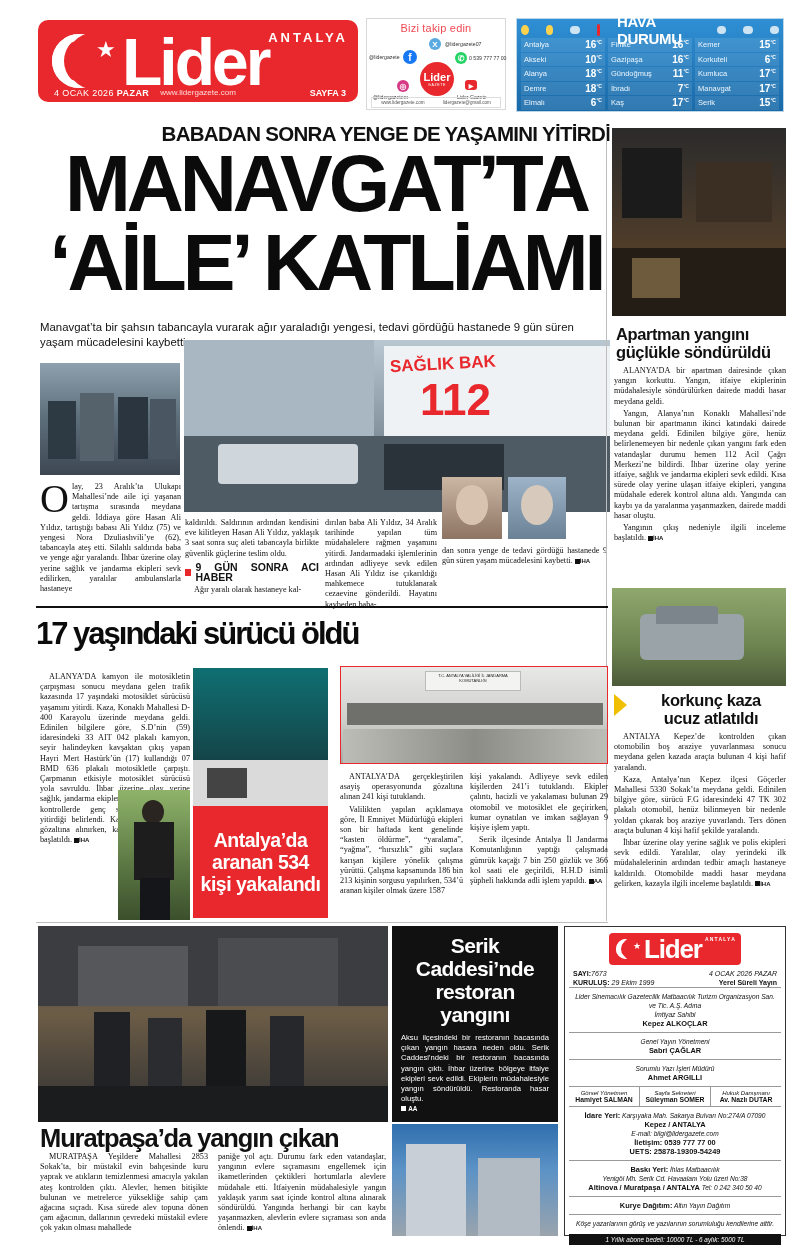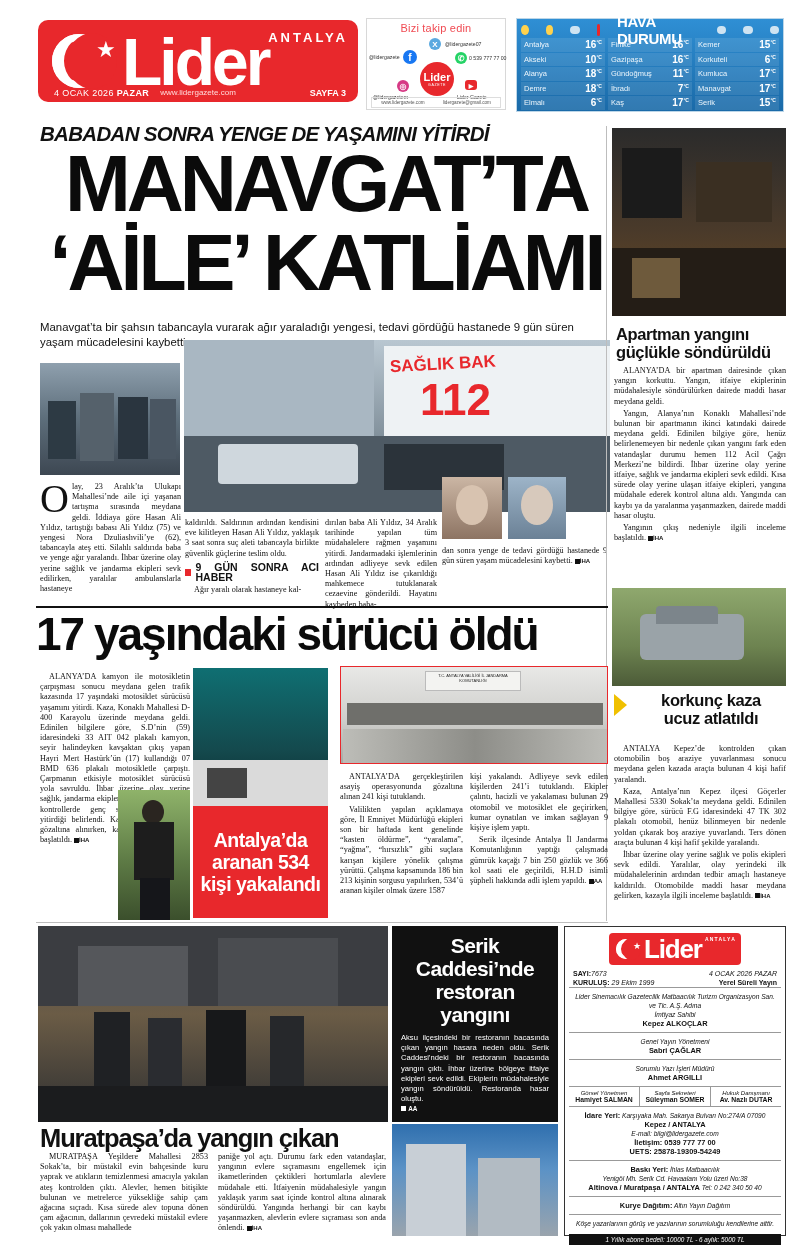--- a/index.html
+++ b/index.html
@@ -110,23 +110,23 @@
     display:flex; justify-content:space-between; align-items:center;
     background:rgba(255,255,255,.10); padding:0 3px; height:13.5px;
     font-family:"Liberation Sans",sans-serif;
   }
   .wrow .c{ font-size:7.5px; color:#eaf4fb; }
   .wrow .v{ font-size:10px; font-weight:bold; color:#ffffff; }
   .wrow .v sup{ font-size:5px; }
 
   
   .kicker{
-    position:absolute; left:40px; top:122px; width:570px; text-align:left;
+    position:absolute; left:40px; top:122px; width:570px; text-align:right;
     font-family:"Liberation Sans",sans-serif; font-weight:bold;
-    font-size:20.5px; letter-spacing:-.7px; color:#111;font-style:italic;
+    font-size:20.5px; letter-spacing:-.7px; color:#111;
   }
   .headline{
     position:absolute; left:36px; top:144px; width:580px; text-align:center;
     font-family:"Liberation Sans",sans-serif; font-weight:bold; color:#0b0b0b;
     font-size:79px; line-height:79px; letter-spacing:-4px;
   }
   .headline .l2{ display:block; }
   .spot{
     position:absolute; left:40px; top:320px; width:565px;
     font-family:"Liberation Sans",sans-serif; font-size:11.4px; line-height:15px;
@@ -163,21 +163,21 @@
   .side-arrow{
     position:absolute; width:0;height:0;
     border-top:11px solid transparent; border-bottom:11px solid transparent;
     border-left:13px solid #f0c000;
   }
 
   
   .headline2{
     position:absolute; left:36px; top:612px; width:582px;
     font-family:"Liberation Sans",sans-serif; font-weight:bold; color:#0b0b0b;
-    font-size:46px; line-height:44px; letter-spacing:-2px; white-space:nowrap;
+    font-size:31px; line-height:44px; letter-spacing:-2px; white-space:nowrap;
   }
 
   
   .callout{
     position:absolute; left:193px; top:806px; width:135px; height:112px;
     background:#e8282c; color:#fff; display:flex; align-items:center; justify-content:center;
     text-align:center; font-family:"Liberation Sans",sans-serif; font-weight:bold;
     font-size:19.5px; line-height:22px; letter-spacing:-.5px; padding:2px;
   }
 
@@ -440,21 +440,21 @@
 
   <div class="ph" style="left:612px;top:588px;width:174px;height:98px;background:linear-gradient(180deg,#8fa86e 0%,#6d8350 60%,#4c5b38 100%);">
     <div style="position:absolute;left:28px;top:26px;width:104px;height:46px;background:#9aa3a8;border-radius:6px;"></div>
     <div style="position:absolute;left:44px;top:18px;width:62px;height:18px;background:#7c858b;border-radius:4px 4px 0 0;"></div>
   </div>
   <div class="side-arrow" style="left:614px;top:694px;"></div>
   <div class="side-head" style="left:636px;top:692px;width:150px;text-align:center;">
     <span>korkunç kaza</span><br>
     <span>ucuz atlatıldı</span>
   </div>
-  <div class="col" style="left:614px;top:732px;width:172px;margin-top:12px;">
+  <div class="col" style="left:614px;top:732px;width:172px;">
     <p>ANTALYA Kepez’de kontrolden çıkan otomobilin boş araziye yuvarlanması sonucu meydana gelen kazada araçta bulunan 4 kişi hafif yaralandı.</p>
     <p>Kaza, Antalya’nın Kepez ilçesi Göçerler Mahallesi 5330 Sokak’ta meydana geldi. Edinilen bilgiye göre, sürücü F.G idaresindeki 47 TK 302 plakalı otomobil, henüz bilinmeyen bir nedenle yoldan çıkarak boş araziye yuvarlandı. Ters dönen araçta bulunan 4 kişi hafif şekilde yaralandı.</p>
     <p>
       <span>İhbar üzerine olay yerine sağlık ve polis ekipleri sevk edildi. Yaralılar, olay yerindeki ilk müdahalelerinin ardından tedbir amaçlı hastaneye kaldırıldı. Otomobilde maddi hasar meydana gelirken, kazayla ilgili inceleme başlatıldı.</span>
       <span class="sq-b"></span><span class="agency">İHA</span>
     </p>
   </div>
 
   <div class="divider" style="left:36px;top:606px;width:572px;height:2px;"></div>
   <div class="headline2">17 yaşındaki sürücü öldü</div>

